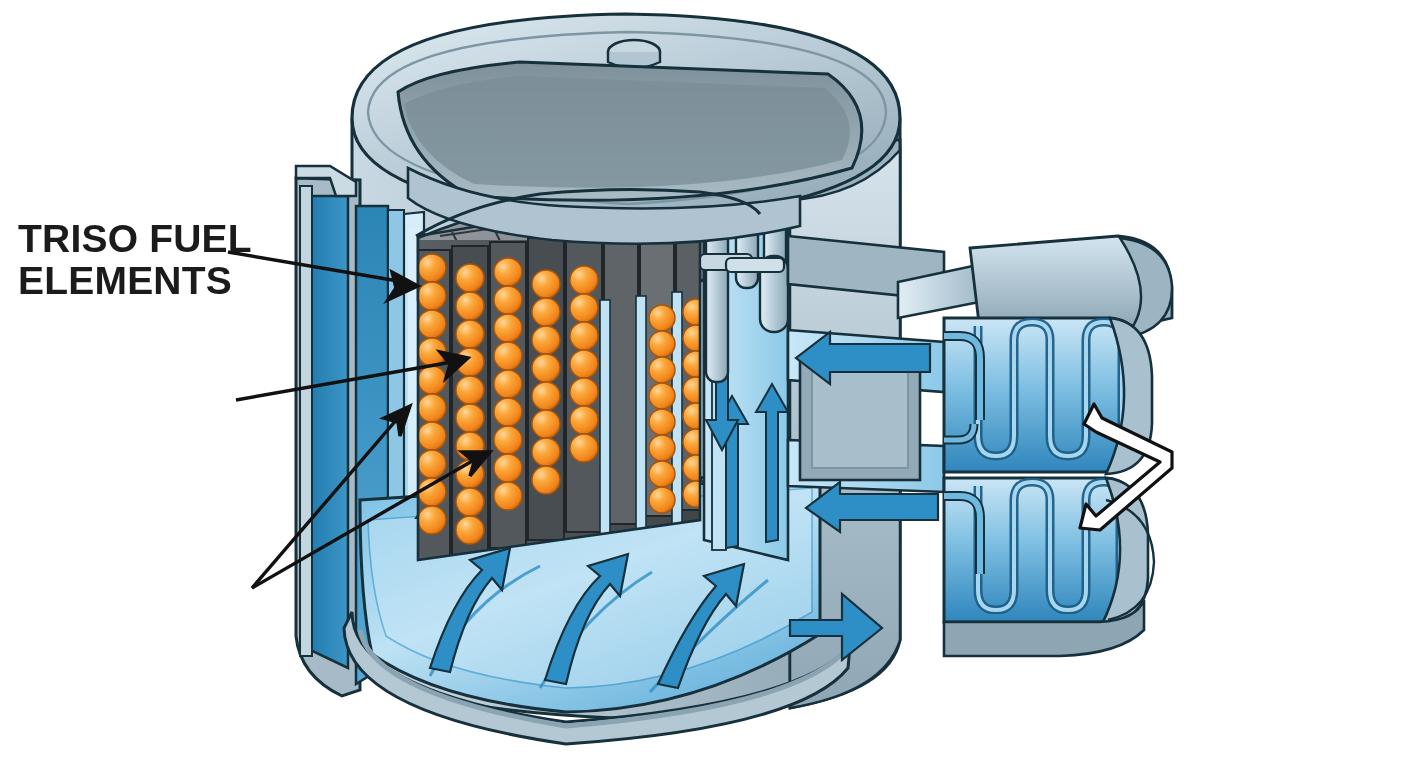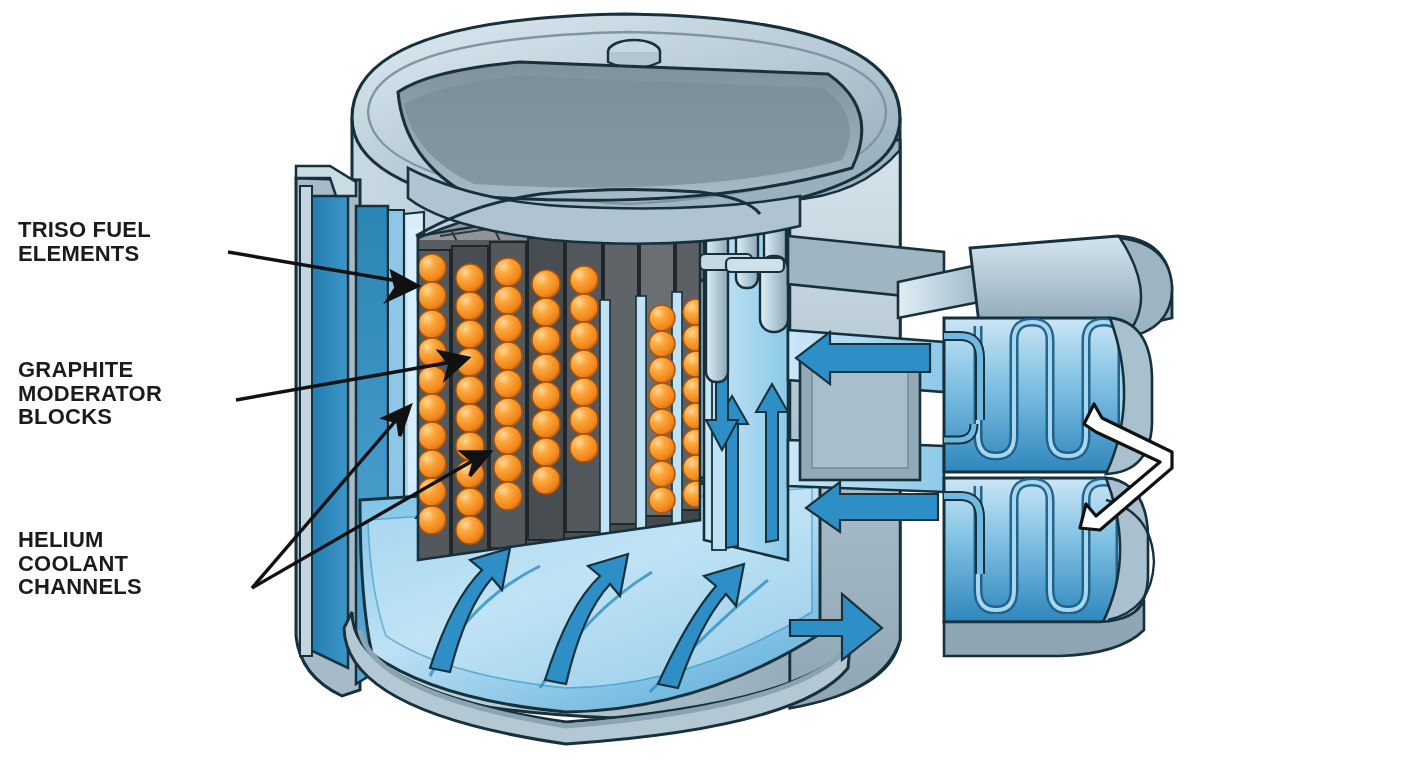--- a/index.html
+++ b/index.html
@@ -1,20 +1,20 @@
 <!DOCTYPE html>
 <html><head>
 <meta charset="utf-8">
 <style>
   html,body{margin:0;padding:0;background:#ffffff;}
   body{width:1408px;height:768px;overflow:hidden;font-family:"Liberation Sans",sans-serif;}
   #stage{position:relative;width:1408px;height:768px;background:#fff;}
   #art{position:absolute;left:0;top:0;width:1408px;height:768px;}
   .lbl{position:absolute;font-family:"Liberation Sans",sans-serif;font-weight:700;
-       color:#1b1b1b;font-size:22px;line-height:1.07;letter-spacing:.2px;
+       color:#1b1b1b;font-size:39px;line-height:1.07;letter-spacing:.2px;
        text-transform:uppercase;white-space:pre-line;}
   #lbl-triso{left:18px;top:218px;}
   #lbl-graphite{left:18px;top:358px;}
   #lbl-helium{left:18px;top:528px;}
   #lbl-hx{left:1180px;top:410px;}
 </style>
 </head>
 <body>
 
 <div id="stage">
@@ -376,20 +376,14 @@
       </g>
 
       <g>
         <path d="M1172,452 L1102,418 L1094,404 L1084,424 L1096,432 L1160,462 L1096,516 L1086,504 L1080,528 L1100,530 L1172,468 Z" fill="#ffffff" stroke="#111111" stroke-width="3.2" stroke-linejoin="round"></path>
       </g>
     </g>
   </svg>
 
   <div class="lbl" id="lbl-triso">TRISO FUEL
 ELEMENTS</div>
-  <div class="lbl" id="lbl-graphite">GRAPHITE
-MODERATOR
-BLOCKS</div>
-  <div class="lbl" id="lbl-helium">HELIUM
-COOLANT
-CHANNELS</div>
 
 </div>
 
 </body></html>

